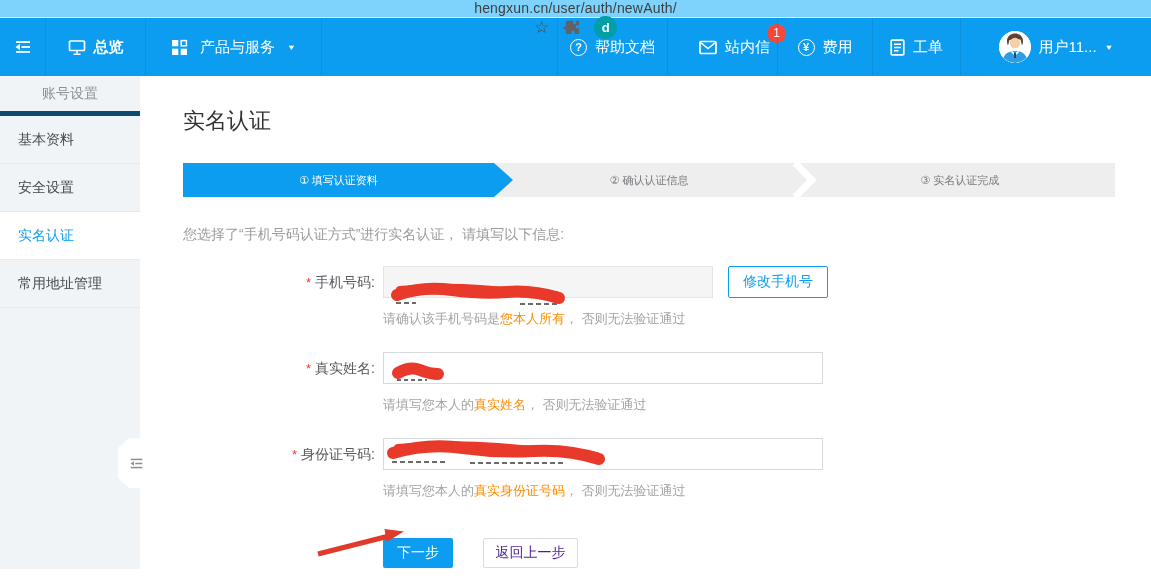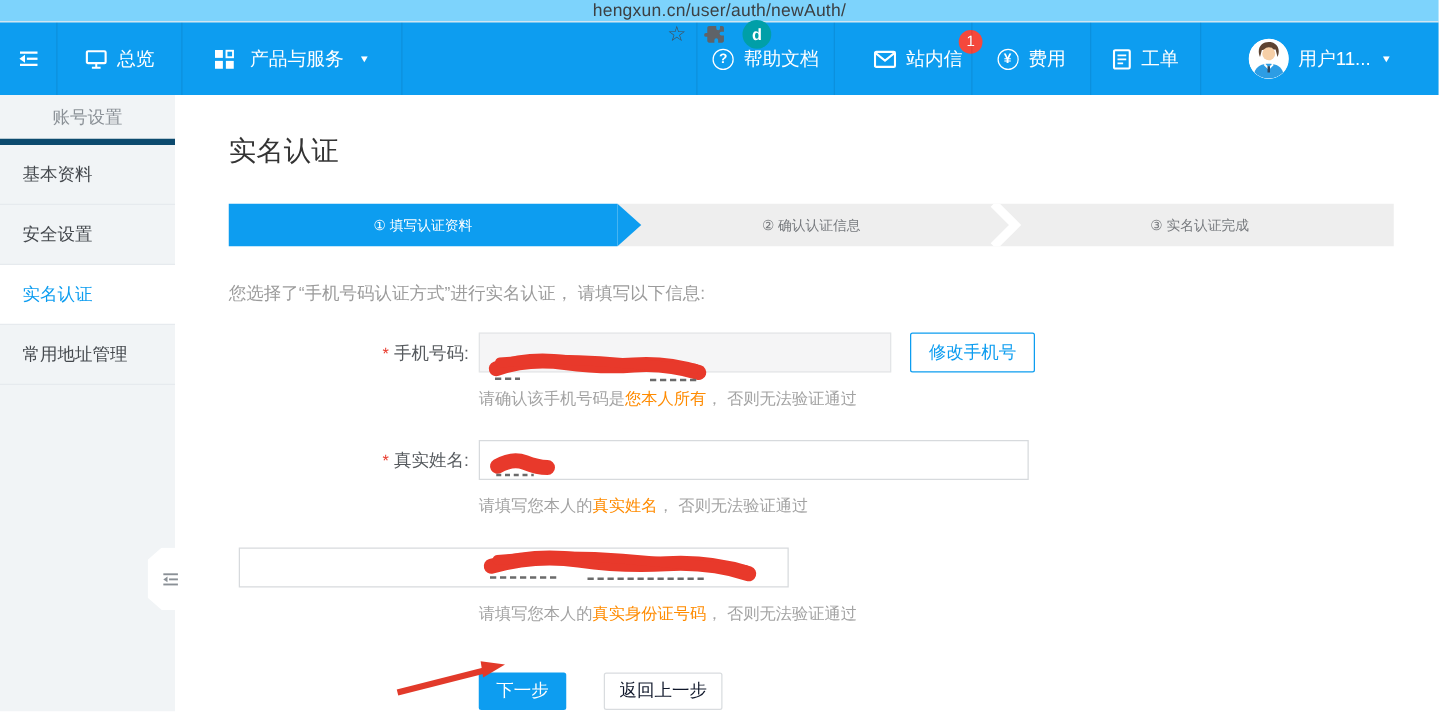--- a/index.html
+++ b/index.html
@@ -18,21 +18,21 @@
                   color:#fff; font-size:13px; font-weight:bold; display:flex;
                   align-items:center; justify-content:center; cursor:pointer; }
 
   
   .topnav { height:58px; background:var(--primary,#0d9df0); display:flex; align-items:stretch; color:#fff; }
   .nav-cell { display:flex; align-items:center; justify-content:center; gap:8px;
               font-size:15px; cursor:pointer; position:relative; border-left:1px solid rgba(0,0,0,.08); }
   .nav-cell:first-child { border-left:none; }
   .nav-cell svg { display:block; }
   .nav-collapse { width:45px; }
-  .nav-overview { width:100px; }
+  .nav-overview { width:100px;font-weight:bold; }
   .nav-products { width:176px;gap:12px; }
   .nav-spacer { flex:1; border-left:1px solid rgba(0,0,0,.08); cursor:default; }
   .nav-help { width:110px; }
   .nav-mail { width:110px;padding-left:24px; }
   .nav-fee { width:95px; }
   .nav-ticket { width:88px; }
   .nav-user { width:191px; border-right:none; }
   .caret { font-size:9px; line-height:1; transform:scaleY(.85); }
   .circle-glyph { width:17px; height:17px; border:1.5px solid #fff; border-radius:50%;
                   display:flex; align-items:center; justify-content:center;
@@ -89,21 +89,21 @@
   .edit-phone-btn { margin-left:15px; height:32px; padding:0 14px; background:#fff;
                     border:1px solid var(--primary,#0d9df0); color:var(--primary,#0d9df0);
                     font-size:14px; cursor:pointer; border-radius:2px; }
   .hint { margin-left:200px; margin-top:12px; margin-bottom:24px; font-size:13px; color:#a3a3a3; }
   .hint .em { color:var(--orange,#ff8b00); }
 
   .btn-row { margin-left:200px; margin-top:38px; display:flex; gap:30px; }
   .btn-primary { width:70px; height:30px; background:var(--primary,#0d9df0); color:#fff;
                  border:none; font-size:14px; cursor:pointer; border-radius:2px; }
   .btn-plain { width:95px; height:30px; background:#fff; border:1px solid #d9dcdf;
-               color:#0f172a; font-size:14px; cursor:pointer; border-radius:2px; }
+               color:#4c1d95; font-size:14px; cursor:pointer; border-radius:2px; }
 
   
   .annotation-layer { position:fixed; left:0; top:0; width:1151px; height:582px;
                       pointer-events:none; z-index:50; }
 </style>
 </head>
 <body>
 
 <div class="browser-bar">
   <span class="url-divider"></span>
@@ -235,20 +235,21 @@
 
       <div class="form-row">
         <div class="form-label"><span class="req">*</span><span>真实姓名:</span></div>
         <div class="field-wrap">
           <input class="text-input w-wide" value="" style="">
         </div>
       </div>
       <div class="hint"><span>请填写您本人的</span><span class="em">真实姓名</span><span>， 否则无法验证通过</span></div>
 
       <div class="form-row">
+        <div class="form-label"><span class="req">*</span><span>身份证号码:</span></div>
         <div class="field-wrap">
           <input class="text-input w-wide" value="" style="">
         </div>
       </div>
       <div class="hint"><span>请填写您本人的</span><span class="em">真实身份证号码</span><span>， 否则无法验证通过</span></div>
 
       <div class="btn-row">
         <button class="btn-primary">下一步</button>
         <button class="btn-plain">返回上一步</button>
       </div>

